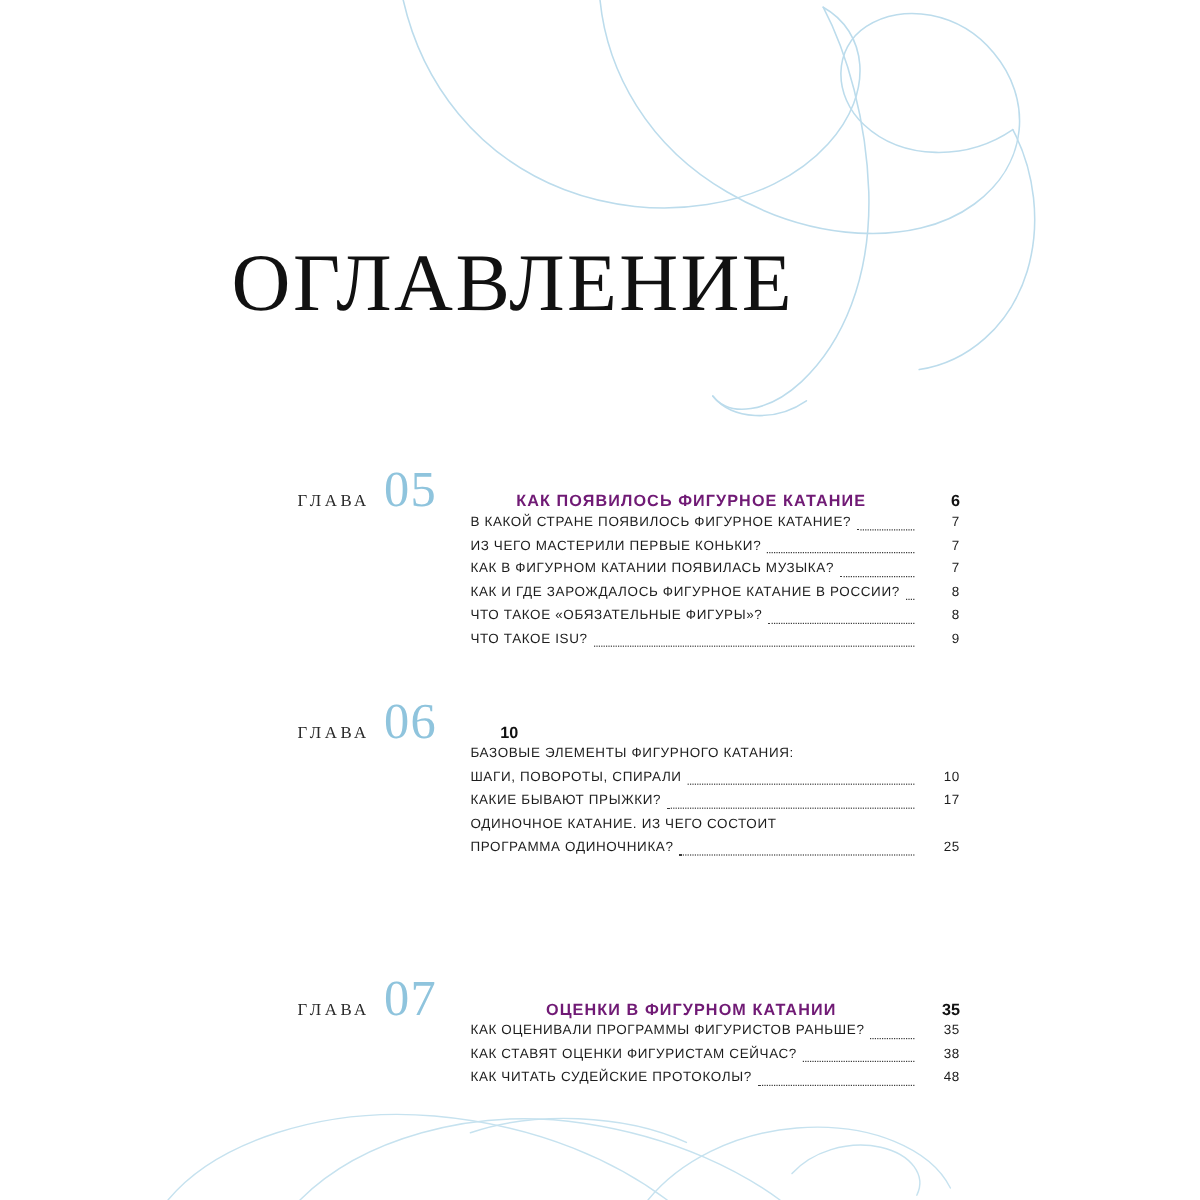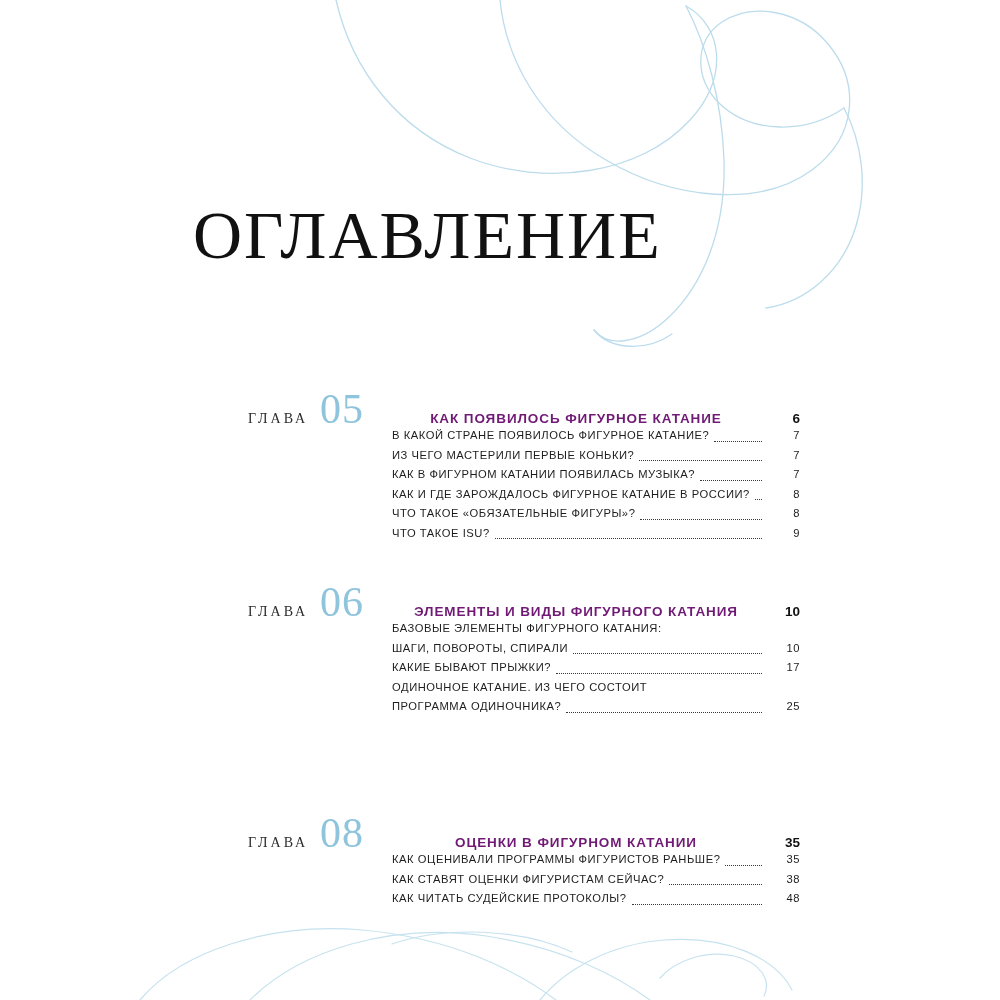--- a/index.html
+++ b/index.html
@@ -217,21 +217,20 @@
           <span class="entry-dots"></span>
           <span class="entry-page">9</span>
         </div>
       </div>
     </div>
 
     <div class="chapter" id="chapter-2">
       <div class="chapter-head">
         <span class="chapter-word">ГЛАВА</span>
         <span class="chapter-num">06</span>
-        <span class="chapter-title">ЭЛЕМЕНТЫ И ВИДЫ ФИГУРНОГО КАТАНИЯ</span>
         <span class="chapter-page">10</span>
       </div>
       <div class="entries">
         <div class="entry cont nodots">
           <span class="entry-label">БАЗОВЫЕ ЭЛЕМЕНТЫ ФИГУРНОГО КАТАНИЯ:</span>
           <span class="entry-dots"></span>
           <span class="entry-page"></span>
         </div>
         <div class="entry">
           <span class="entry-label">ШАГИ, ПОВОРОТЫ, СПИРАЛИ</span>
@@ -252,21 +251,21 @@
           <span class="entry-label">ПРОГРАММА ОДИНОЧНИКА?</span>
           <span class="entry-dots"></span>
           <span class="entry-page">25</span>
         </div>
       </div>
     </div>
 
     <div class="chapter" id="chapter-3">
       <div class="chapter-head">
         <span class="chapter-word">ГЛАВА</span>
-        <span class="chapter-num">08</span>
+        <span class="chapter-num">07</span>
         <span class="chapter-title">ОЦЕНКИ В ФИГУРНОМ КАТАНИИ</span>
         <span class="chapter-page">35</span>
       </div>
       <div class="entries">
         <div class="entry">
           <span class="entry-label">КАК ОЦЕНИВАЛИ ПРОГРАММЫ ФИГУРИСТОВ РАНЬШЕ?</span>
           <span class="entry-dots"></span>
           <span class="entry-page">35</span>
         </div>
         <div class="entry">

